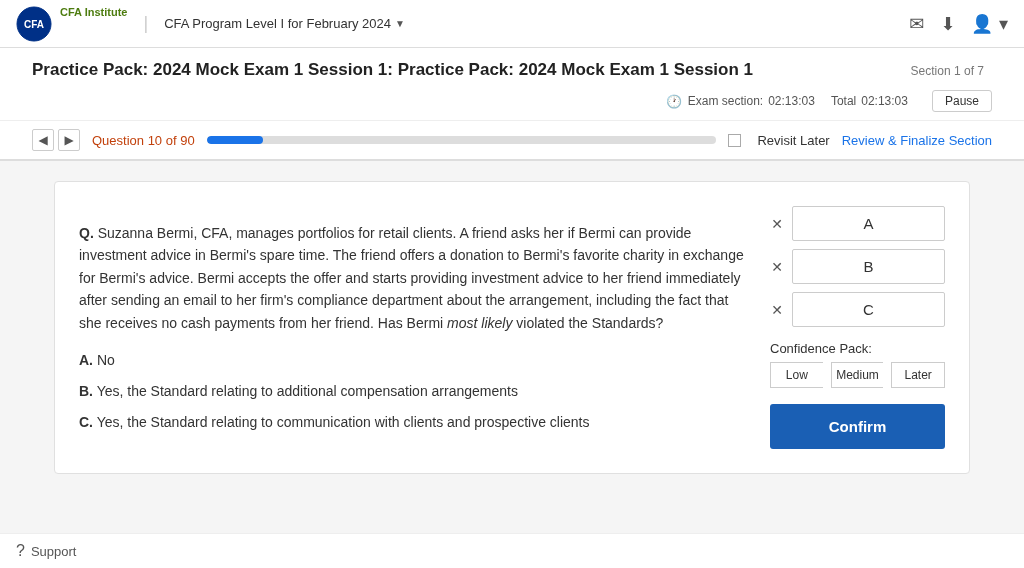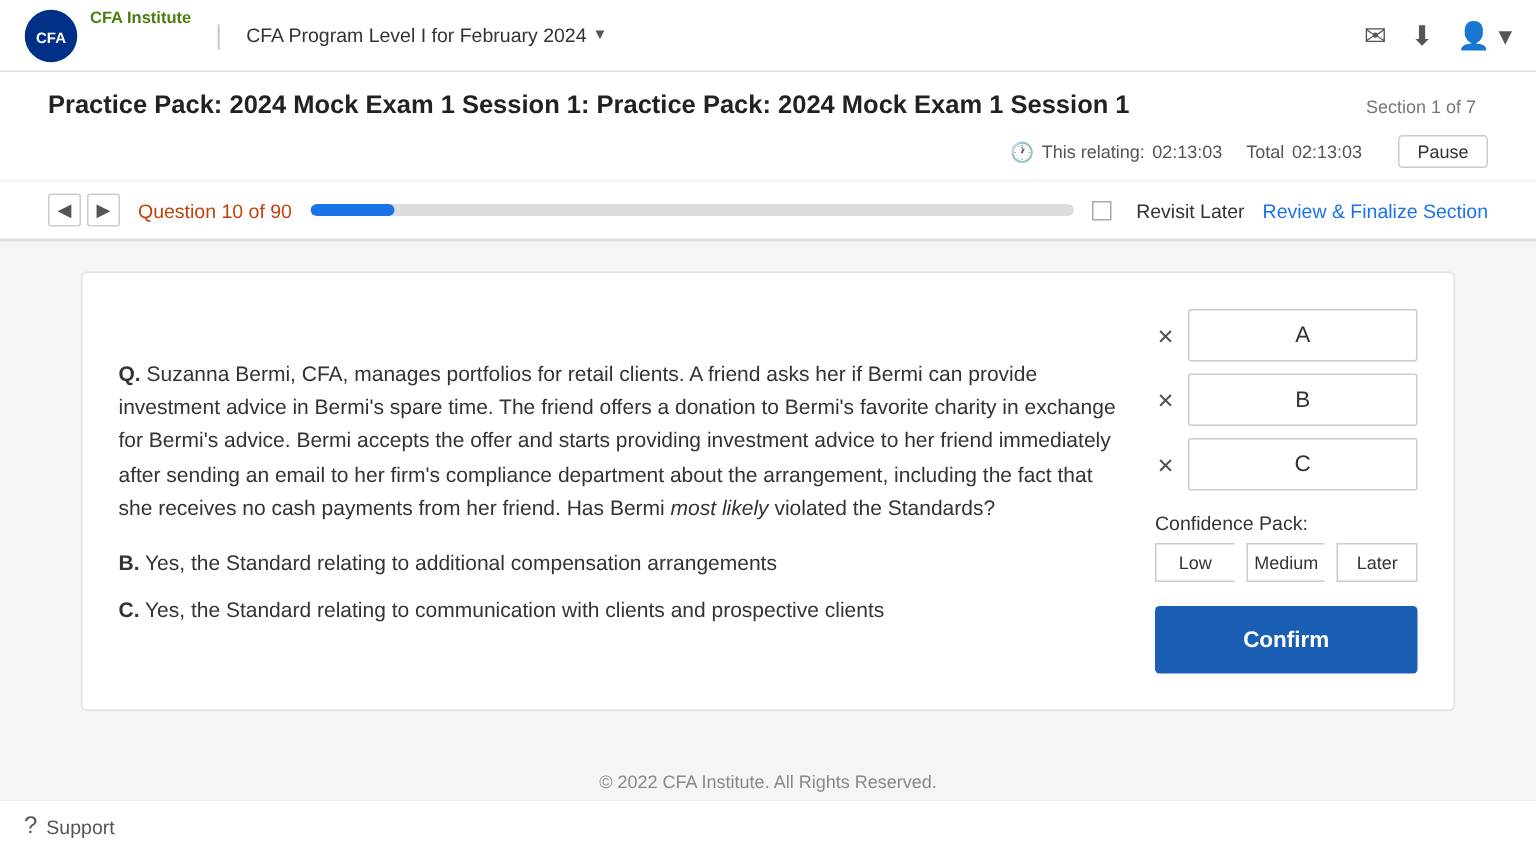--- a/index.html
+++ b/index.html
@@ -360,21 +360,21 @@
 
 <div class="section-header">
   <div class="section-meta-top">
     <span class="section-title">Practice Pack: 2024 Mock Exam 1 Session 1: Practice Pack: 2024 Mock Exam 1 Session 1</span>
     <span class="section-label">Section 1 of 7</span>
   </div>
   <div class="section-meta">
     <div class="timers">
       <div class="timer-item">
         <span class="timer-icon">🕐</span>
-        <span>This relating:</span>
+        <span>Exam section:</span>
         <span>02:13:03</span>
       </div>
       <div class="timer-item">
         <span>Total</span>
         <span>02:13:03</span>
       </div>
     </div>
     <button class="pause-btn">Pause</button>
   </div>
 </div>
@@ -396,20 +396,23 @@
 </div>
 
 <div class="main-content">
   <div class="question-card">
 
     <div class="question-left">
       <div class="question-text">
         <strong>Q.</strong><span> Suzanna Bermi, CFA, manages portfolios for retail clients. A friend asks her if Bermi can provide investment advice in Bermi's spare time. The friend offers a donation to Bermi's favorite charity in exchange for Bermi's advice. Bermi accepts the offer and starts providing investment advice to her friend immediately after sending an email to her firm's compliance department about the arrangement, including the fact that she receives no cash payments from her friend. Has Bermi </span><em>most likely</em><span> violated the Standards?</span>
       </div>
       <div class="answer-options">
+        <div class="answer-option">
+          <span class="option-letter">A.</span><span> No</span>
+        </div>
         <div class="answer-option">
           <span class="option-letter">B.</span><span> Yes, the Standard relating to additional compensation arrangements</span>
         </div>
         <div class="answer-option">
           <span class="option-letter">C.</span><span> Yes, the Standard relating to communication with clients and prospective clients</span>
         </div>
       </div>
     </div>
 
     <div class="question-right">
@@ -432,21 +435,18 @@
           <button class="confidence-btn">Low</button>
           <button class="confidence-btn">Medium</button>
           <button class="confidence-btn">Later</button>
         </div>
       </div>
 
       <button class="confirm-btn">Confirm</button>
     </div>
   </div>
 
-  <div class="footer">
-    <span>© 2022 CFA Institute. All Rights Reserved.</span>
-  </div>
 </div>
 
 <div class="support-bar">
   <span class="support-icon">?</span>
   <span>Support</span>
 </div>
 
 </body></html>

